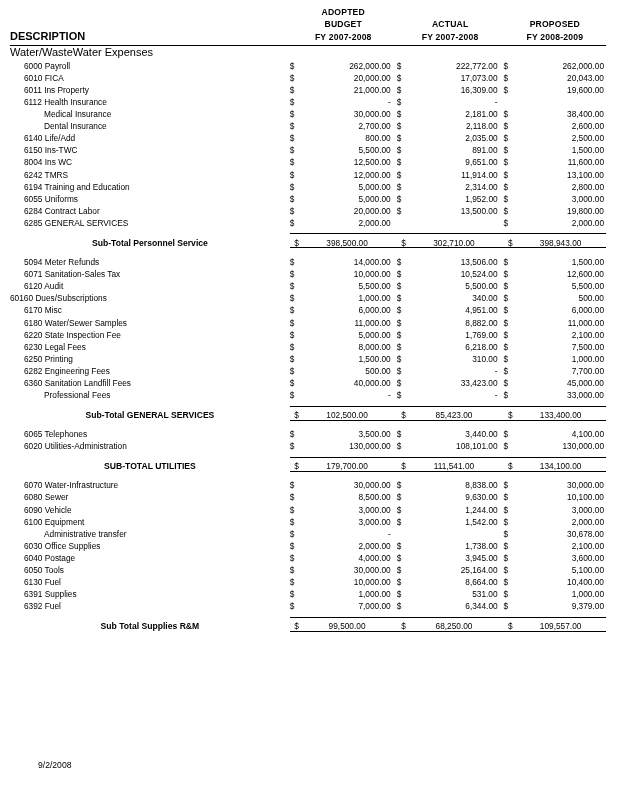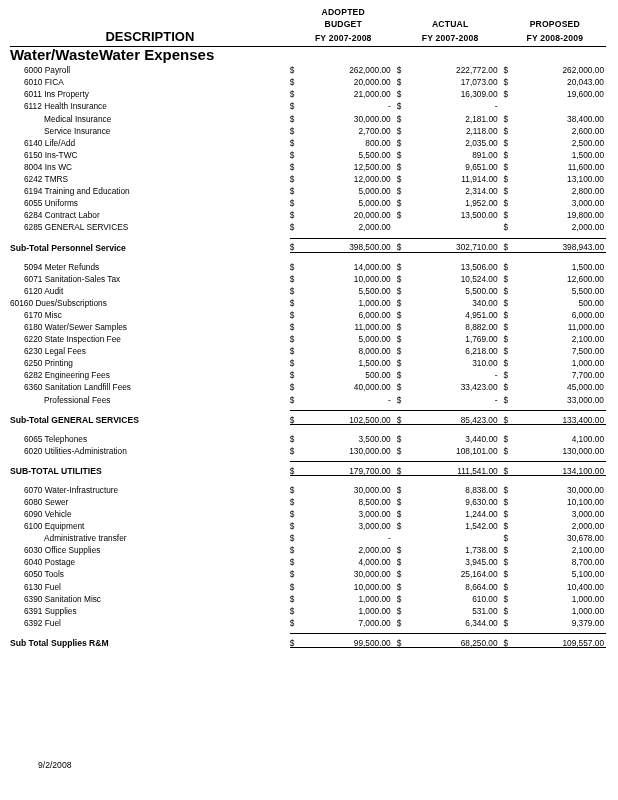--- a/index.html
+++ b/index.html
@@ -46,45 +46,44 @@
     text-align: center;
     font-size: 8.6px;
     font-weight: bold;
     letter-spacing: .2px;
     padding-bottom: 1px !important;
   }
   .hdr-top td { height: 11px; }
   .hdr-mid td { height: 11px; }
   .hdr-bot td { height: 12px; }
   .desc-label {
-    font-size: 13px;
+    font-size: 11px;
     font-weight: bold;
     padding-bottom: 1px !important;
-    text-align: center;
   }
   .rule-row td {
     border-bottom: 1.1px solid #000;
     height: 2px;
     font-size: 0;
     line-height: 0;
   }
   .spacer td { height: 6px; font-size: 0; line-height: 0; }
 
   .row td { height: 12.1px; }
   .section-title {
-    font-weight: bold;
-    font-size: 15px;
+    font-weight: normal;
+    font-size: 11px;
   }
   .ind1 { padding-left: 14px !important; }
   .ind2 { padding-left: 34px !important; }
   .subtotal-label {
     font-weight: bold;
     font-size: 8.6px;
   }
-  .subtotal td { height: 13px; }
+  .subtotal td { height: 13px; text-align: center; }
   .boxed {
     border-top: 1.1px solid #000;
     border-bottom: 1.1px solid #000;
   }
   .footer-date {
     position: absolute;
     left: 38px;
     bottom: 30px;
     font-size: 8.6px;
     text-align: right;
@@ -176,21 +175,21 @@
         <tr class="row">
           <td class="ind2">Medical Insurance</td>
           <td class="c-d1">$</td>
           <td class="c-v1">30,000.00</td>
           <td class="c-d2">$</td>
           <td class="c-v2">2,181.00</td>
           <td class="c-d3">$</td>
           <td class="c-v3">38,400.00</td>
         </tr>
         <tr class="row">
-          <td class="ind2">Service Insurance</td>
+          <td class="ind2">Dental Insurance</td>
           <td class="c-d1">$</td>
           <td class="c-v1">2,700.00</td>
           <td class="c-d2">$</td>
           <td class="c-v2">2,118.00</td>
           <td class="c-d3">$</td>
           <td class="c-v3">2,600.00</td>
         </tr>
         <tr class="row">
           <td class="ind1">6140 Life/Add</td>
           <td class="c-d1">$</td>
@@ -488,48 +487,39 @@
           <td class="c-d3">$</td>
           <td class="c-v3">2,100.00</td>
         </tr>
         <tr class="row">
           <td class="ind1">6040 Postage</td>
           <td class="c-d1">$</td>
           <td class="c-v1">4,000.00</td>
           <td class="c-d2">$</td>
           <td class="c-v2">3,945.00</td>
           <td class="c-d3">$</td>
-          <td class="c-v3">8,700.00</td>
+          <td class="c-v3">3,600.00</td>
         </tr>
         <tr class="row">
           <td class="ind1">6050 Tools</td>
           <td class="c-d1">$</td>
           <td class="c-v1">30,000.00</td>
           <td class="c-d2">$</td>
           <td class="c-v2">25,164.00</td>
           <td class="c-d3">$</td>
           <td class="c-v3">5,100.00</td>
         </tr>
         <tr class="row">
           <td class="ind1">6130 Fuel</td>
           <td class="c-d1">$</td>
           <td class="c-v1">10,000.00</td>
           <td class="c-d2">$</td>
           <td class="c-v2">8,664.00</td>
           <td class="c-d3">$</td>
           <td class="c-v3">10,400.00</td>
-        </tr>
-        <tr class="row">
-          <td class="ind1">6390 Sanitation Misc</td>
-          <td class="c-d1">$</td>
-          <td class="c-v1">1,000.00</td>
-          <td class="c-d2">$</td>
-          <td class="c-v2">610.00</td>
-          <td class="c-d3">$</td>
-          <td class="c-v3">1,000.00</td>
         </tr>
         <tr class="row">
           <td class="ind1">6391 Supplies</td>
           <td class="c-d1">$</td>
           <td class="c-v1">1,000.00</td>
           <td class="c-d2">$</td>
           <td class="c-v2">531.00</td>
           <td class="c-d3">$</td>
           <td class="c-v3">1,000.00</td>
         </tr>

